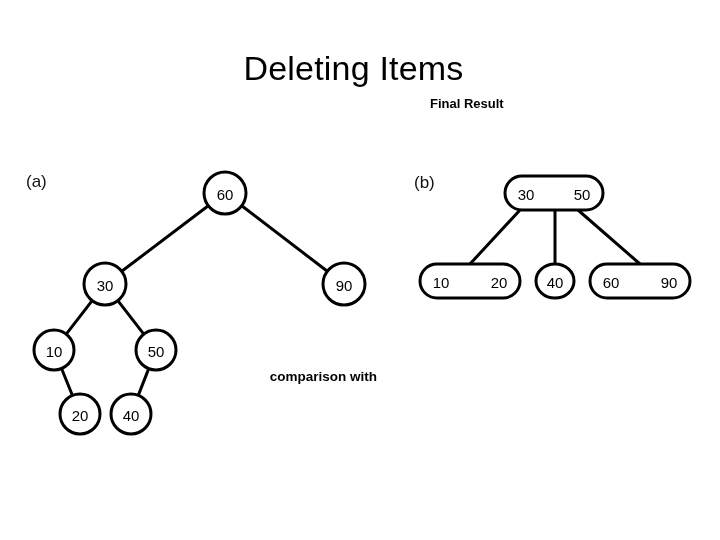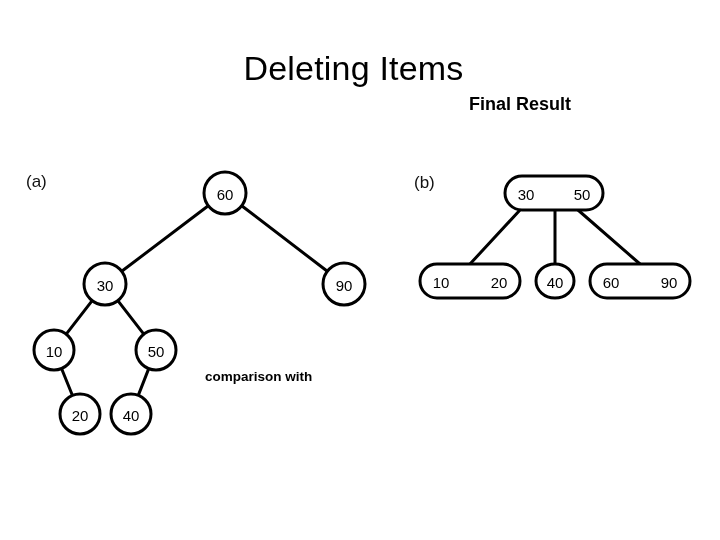--- a/index.html
+++ b/index.html
@@ -30,42 +30,41 @@
     font-weight: 400;
     letter-spacing: 0.2px;
     line-height: 40px;
     color: #000000;
   }
   .final-result {
     position: absolute;
     left: 430px;
     top: 95px;
     width: 180px;
-    text-align: center;
-    font-size: 18px;
+    font-size: 13px;
     font-weight: bold;
     line-height: 18px;
     color: #000000;
   }
   .panel-label {
     position: absolute;
     font-size: 17px;
     font-weight: 400;
     color: #111111;
     line-height: 20px;
   }
   .panel-label.a { left: 26px; top: 172px; }
   .panel-label.b { left: 414px; top: 173px; }
 
   .caption {
     position: absolute;
     left: 205px;
     top: 367px;
     width: 172px;
-    text-align: left;
+    text-align: right;
     font-size: 13.5px;
     font-weight: bold;
     line-height: 20px;
     color: #000000;
   }
 
   svg.diagram {
     position: absolute;
     left: 0;
     top: 0;

